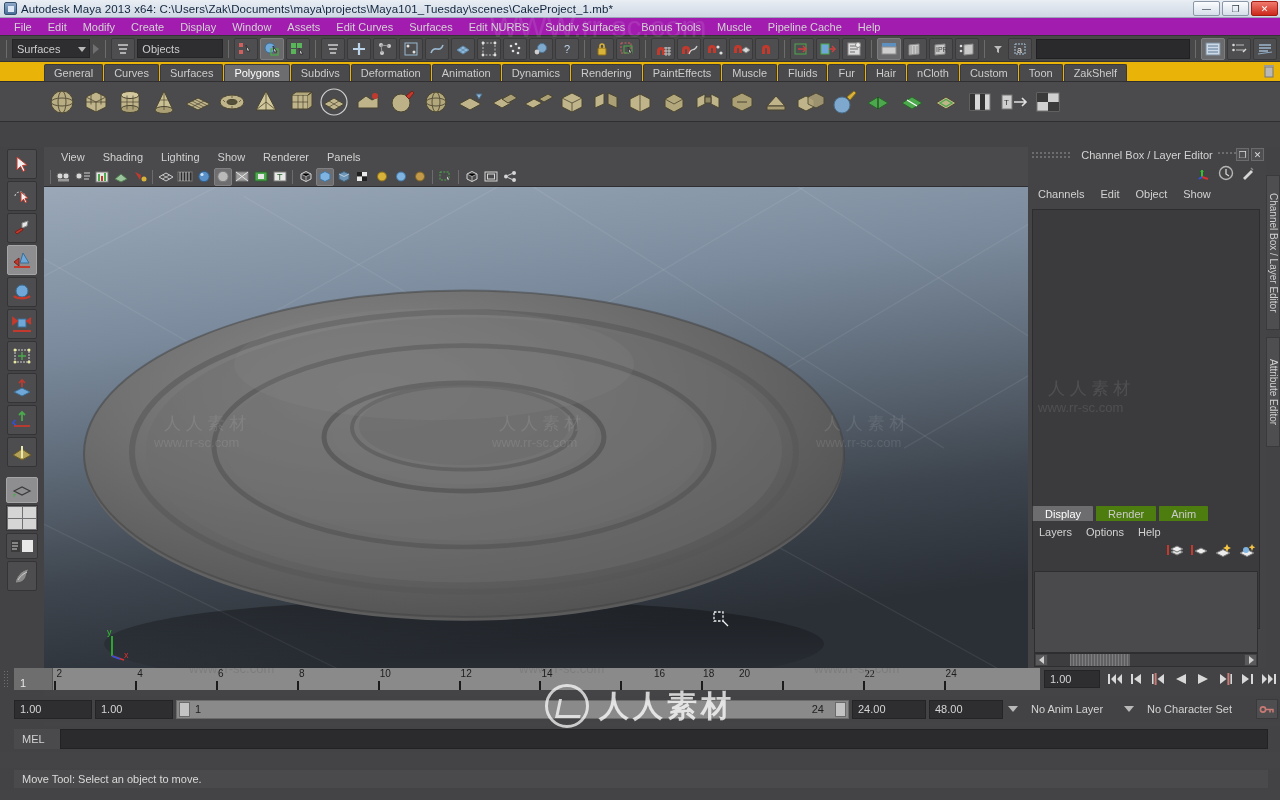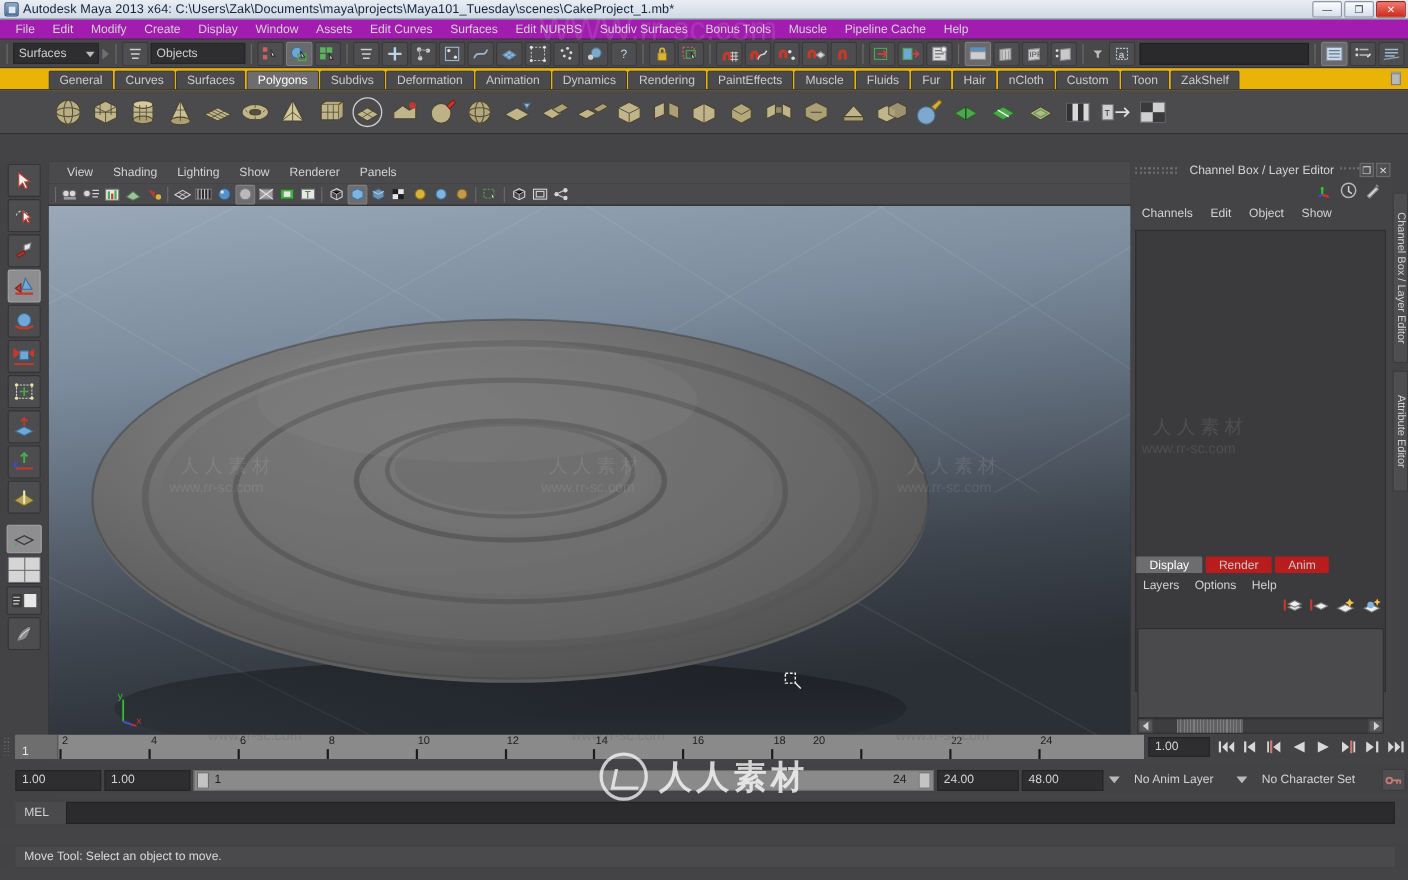--- a/index.html
+++ b/index.html
@@ -132,21 +132,21 @@
   .rp-dots2{position:absolute;left:190px;top:5px;width:30px;height:6px;
     background:repeating-linear-gradient(90deg,#6c6c6e 0 2px,transparent 2px 4px);
     background-size:100% 2px;background-position:0 0,0 4px;background-repeat:repeat-x;}
   .rp-winbtns{position:absolute;right:2px;top:1px;display:flex;gap:2px;}
   .rp-wb{width:13px;height:13px;border:1px solid #6b6b6d;background:#4f4f51;font-size:9px;color:#dadada;display:flex;align-items:center;justify-content:center;}
   .rp-icons{height:22px;display:flex;align-items:center;justify-content:flex-end;gap:6px;padding-right:10px;}
   .rp-menus{height:18px;display:flex;align-items:center;padding-left:2px;}
   .rp-menu{padding:0 8px;font-size:11px;color:#d2d2d2;}
   .cb-body{position:absolute;left:4px;top:62px;right:6px;height:420px;background:#3b3b3d;border:1px solid #2d2d2f;}
   .le-tabs{position:absolute;left:4px;right:6px;top:357px;height:17px;display:flex;align-items:flex-end;}
-  .le-tab{height:16px;line-height:16px;padding:0 12px;font-size:11px;background:#b91c1c;border:1px solid #3a3a3c;border-bottom:none;color:#cbcbcb;margin-right:1px;border-radius:2px 2px 0 0;}
+  .le-tab{height:16px;line-height:16px;padding:0 12px;font-size:11px;background:#4d7c0f;border:1px solid #3a3a3c;border-bottom:none;color:#cbcbcb;margin-right:1px;border-radius:2px 2px 0 0;}
   .le-tab.sel{background:#6d6d6f;color:#fff;}
   .le-menus{position:absolute;left:4px;top:377px;height:16px;display:flex;align-items:center;}
   .le-menu{padding:0 7px;font-size:11px;color:#d2d2d2;text-align:center;}
   .le-btns{position:absolute;right:10px;top:396px;display:flex;gap:6px;}
   .le-list{position:absolute;left:6px;right:8px;top:424px;height:82px;background:#4a4a4c;border:1px solid #2e2e30;}
   .le-scroll{position:absolute;left:6px;right:8px;top:506px;height:14px;background:#3d3d3f;border:1px solid #2e2e30;display:flex;align-items:center;}
   .le-sc-arrow{width:13px;height:12px;background:#5a5a5c;border:1px solid #414143;display:flex;align-items:center;justify-content:center;}
   .le-sc-thumb{width:60px;height:12px;background:#616163;margin-left:22px;
     background-image:repeating-linear-gradient(90deg,#7d7d7f 0 1px,transparent 1px 3px);}
   .sidetabs{position:absolute;right:0;top:147px;width:14px;bottom:128px;background:#434345;}
@@ -1134,21 +1134,21 @@
         <div class="tl-lbl" style="left: 204.083px;">6</div>
         <div class="tl-tick" style="left: 282.917px;"></div>
         <div class="tl-lbl" style="left: 284.917px;">8</div>
         <div class="tl-tick" style="left: 363.75px;"></div>
         <div class="tl-lbl" style="left: 365.75px;">10</div>
         <div class="tl-tick" style="left: 444.583px;"></div>
         <div class="tl-lbl" style="left: 446.583px;">12</div>
         <div class="tl-tick" style="left: 525.417px;"></div>
         <div class="tl-lbl" style="left: 527.417px;">14</div>
         <div class="tl-tick" style="left: 606.25px;"></div>
-        <div class="tl-lbl" style="left: 615px;">16</div>
+        <div class="tl-lbl" style="left: 640px;">16</div>
         <div class="tl-tick" style="left: 687.083px;"></div>
         <div class="tl-lbl" style="left: 689.083px;">18</div>
         <div class="tl-tick" style="left: 767.917px;"></div>
         <div class="tl-lbl" style="left: 725px;">20</div>
         <div class="tl-tick" style="left: 848.75px;"></div>
         <div class="tl-lbl" style="left: 850.75px; font-family: Liberation Serif, serif;">22</div>
         <div class="tl-tick" style="left: 929.583px;"></div>
         <div class="tl-lbl" style="left: 931.583px;">24</div>
       </div>
     <div class="ts-field">

